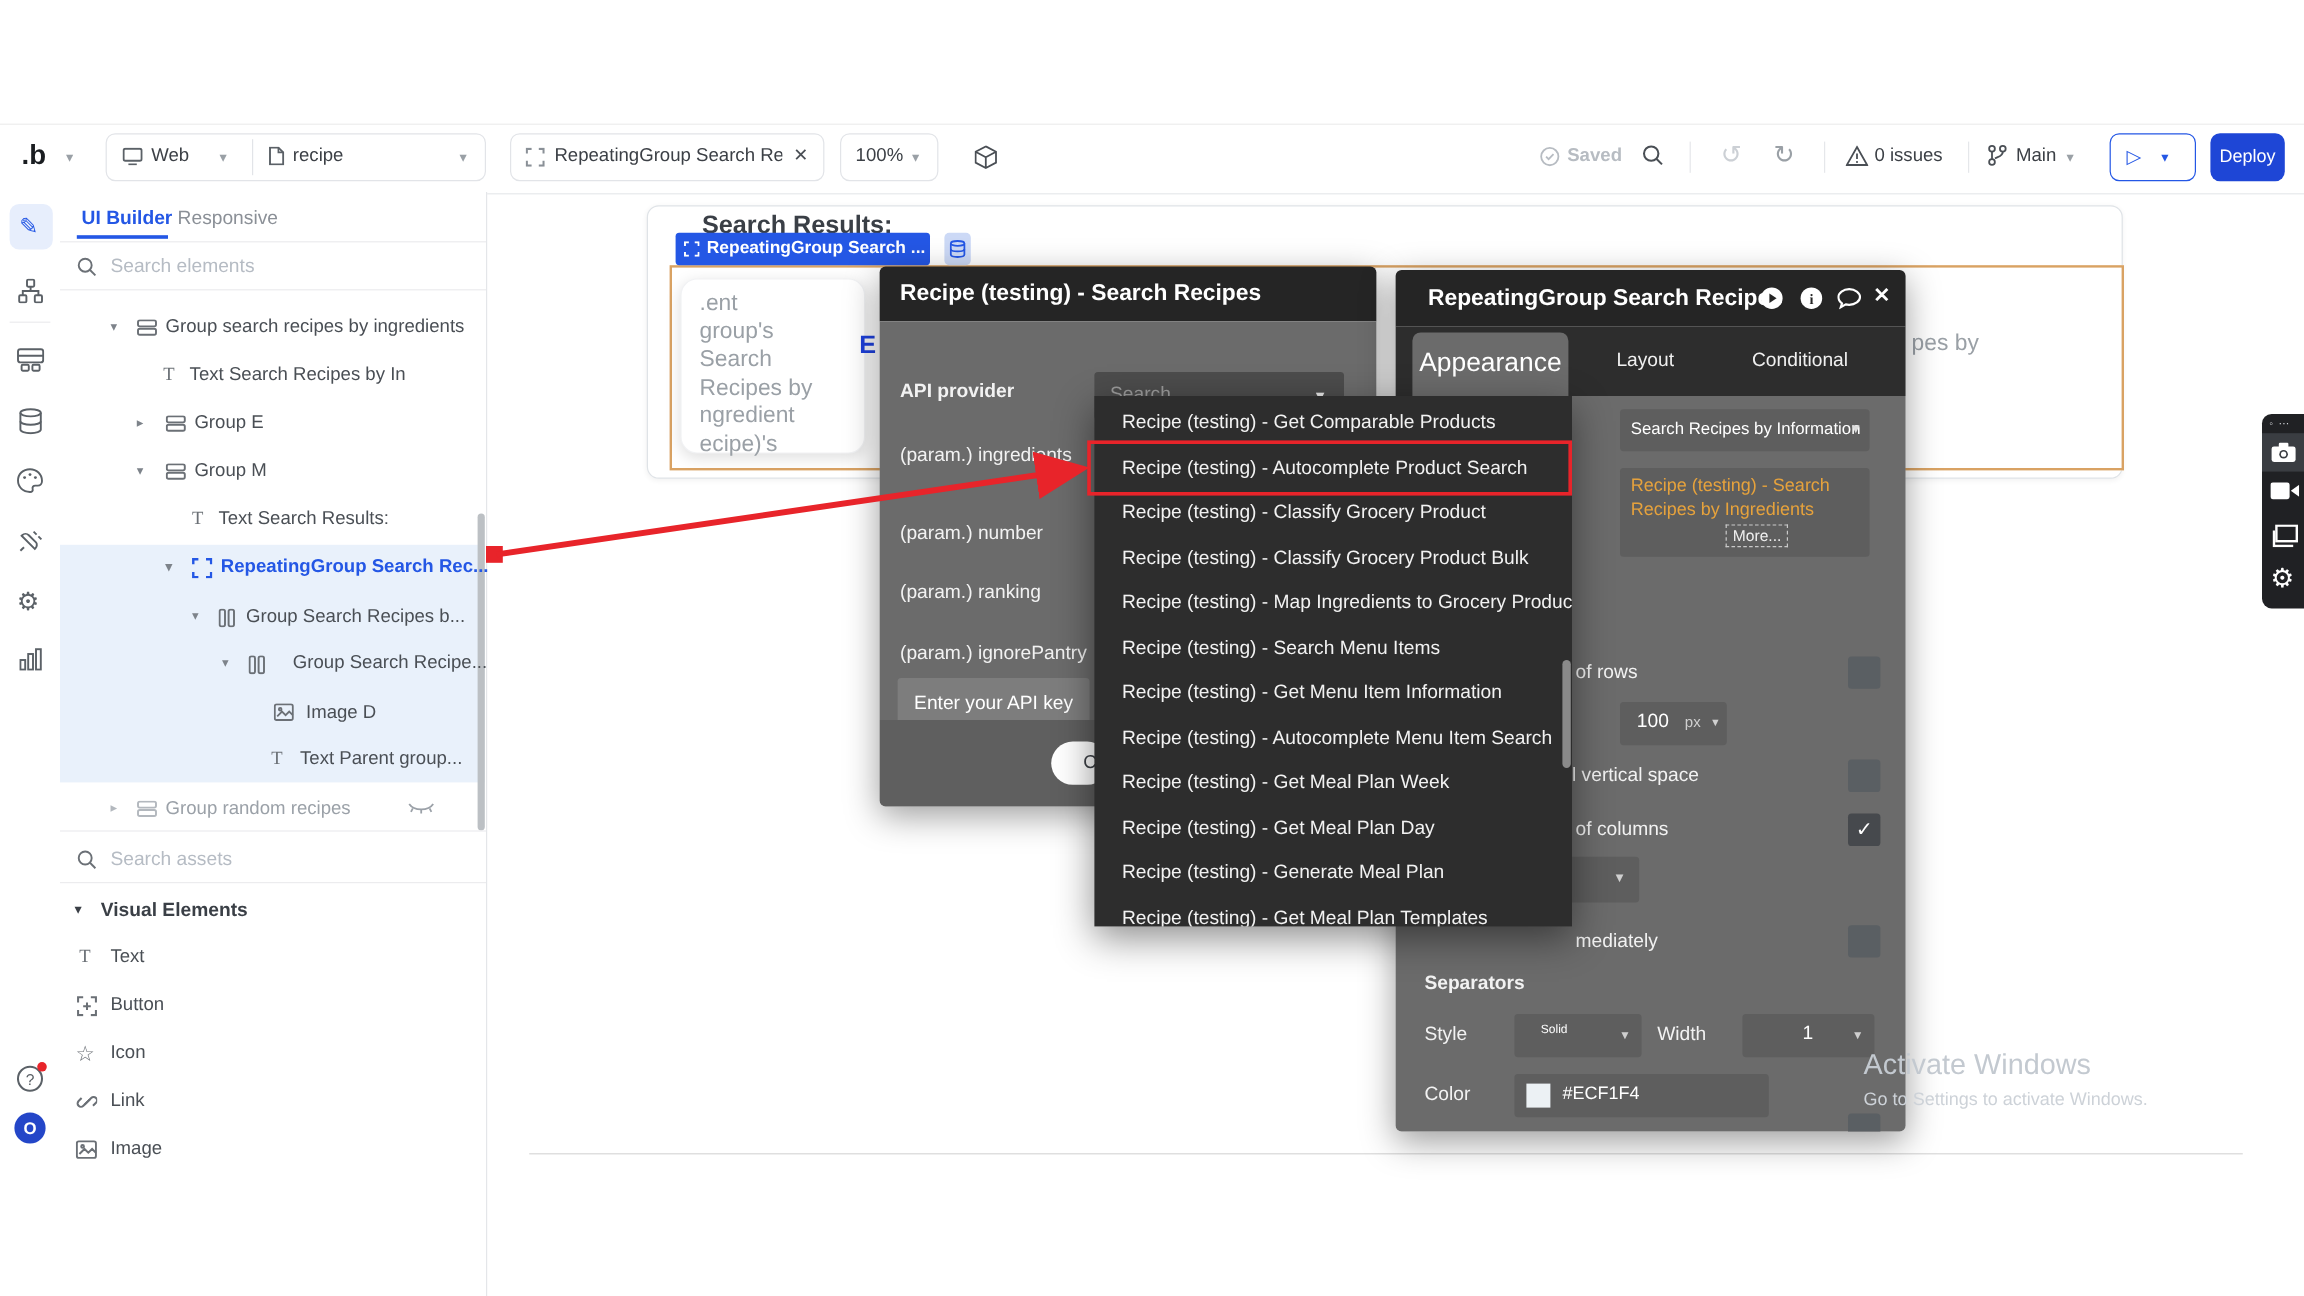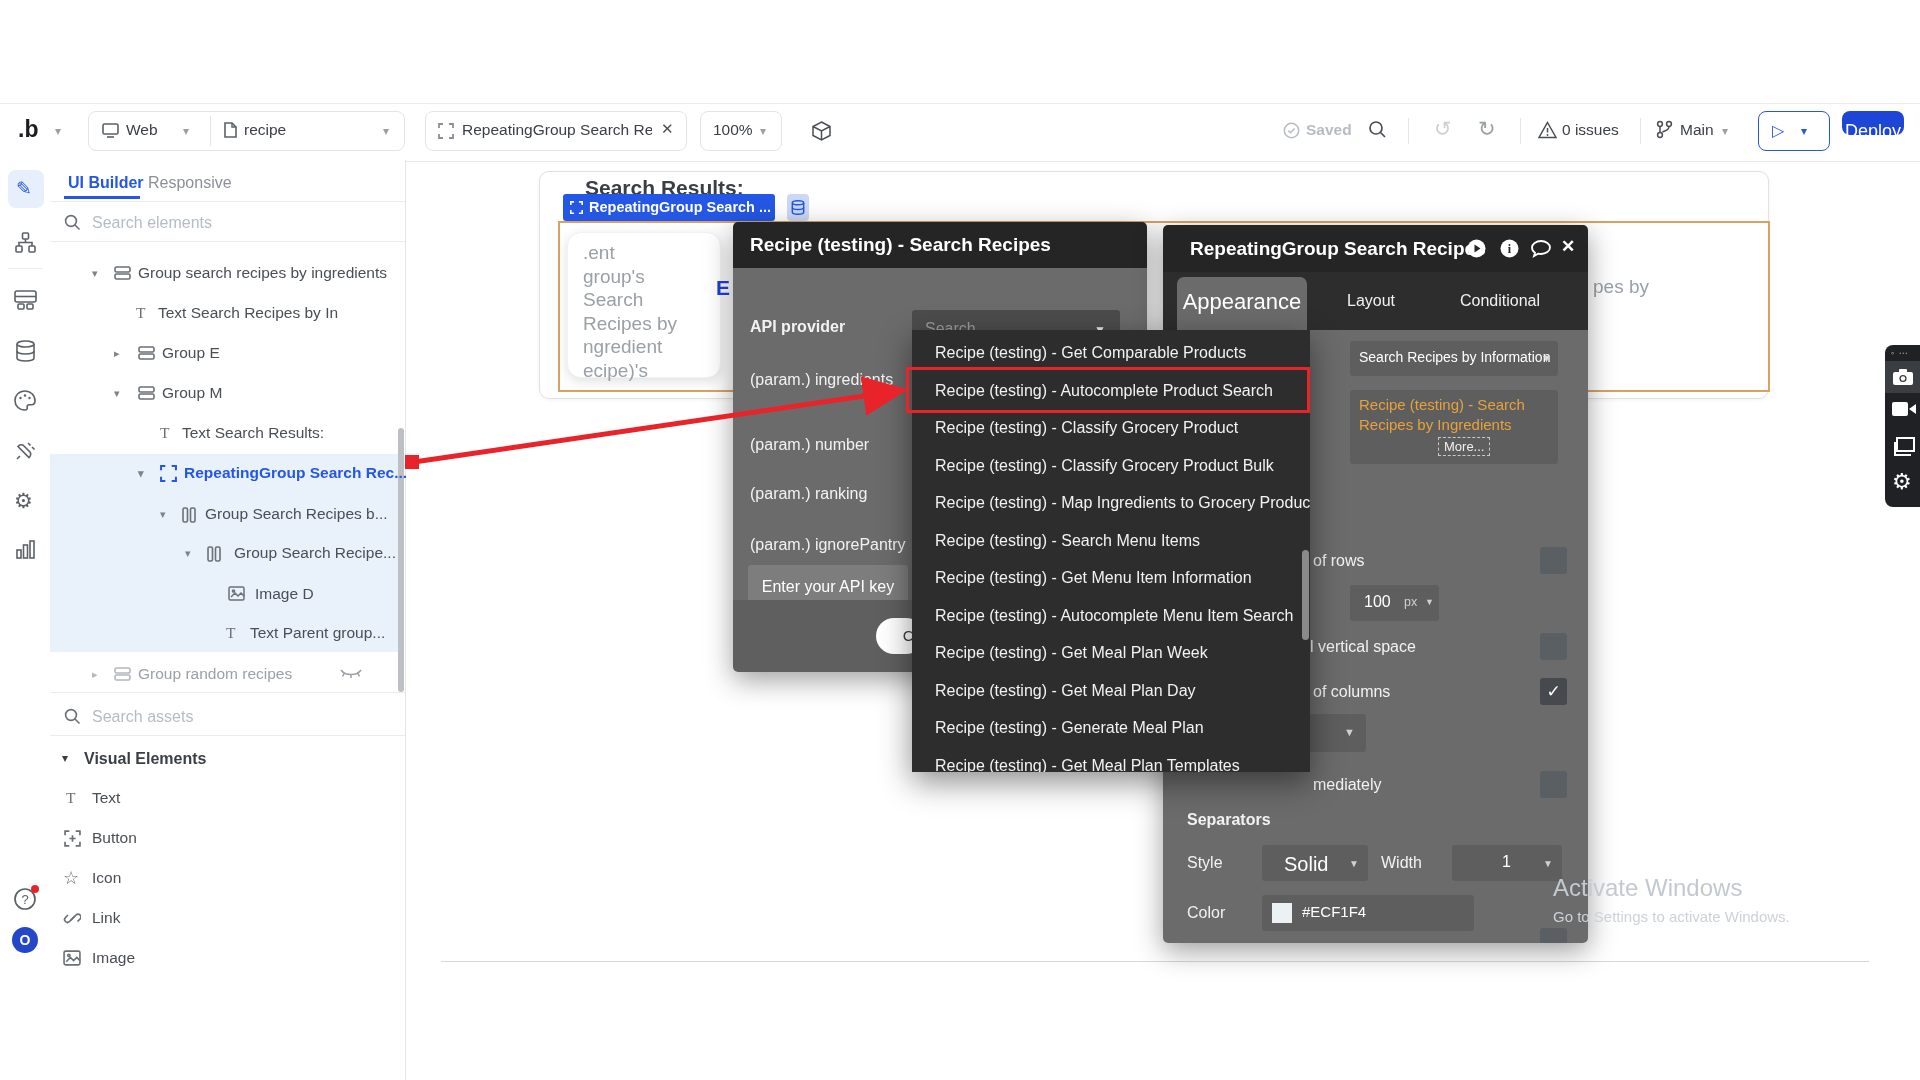--- a/index.html
+++ b/index.html
@@ -126,21 +126,21 @@
         <path d="M4 6.5 V12.5 M13 6.5 c0 4 -4 4 -6.5 5.5" fill="none" stroke="#4a4f55" stroke-width="1.5"></path>
       </svg>
     </span>
   <div class="abs tbtxt" style="left:1680px;top:121px;">Main</div>
   <div class="abs chev" style="left:1722px;top:124px;">▾</div>
 
   <div class="abs" style="left:1758px;top:111px;width:72px;height:40px;border:1.6px solid #2457e5;border-radius:8px;box-sizing:border-box;">
     <span style="position:absolute;left:13px;top:9px;color:#2457e5;font-size:16px;">▷</span>
     <span style="position:absolute;left:42px;top:12px;color:#2457e5;font-size:12px;">▾</span>
   </div>
-  <div class="abs blue-btn" style="left:1842px;top:111px;width:62px;height:24px;line-height:40px;font-size:18px;">Deploy</div>
+  <div class="abs blue-btn" style="left:1842px;top:111px;width:62px;height:40px;line-height:40px;font-size:15px;">Deploy</div>
 
   <div class="abs strip"></div>
   <div class="abs" style="left:8px;top:170px;width:36px;height:38px;background:#e7eefc;border-radius:8px;">
     <span style="position:absolute;left:8px;top:7px;color:#2457e5;font-size:19px;">✎</span>
   </div>
   <span class="abs ic" style="left:15px;top:232px;">
       <svg width="21" height="21" viewBox="0 0 21 21">
         <g fill="none" stroke="#5b6167" stroke-width="1.6">
           <rect x="7.5" y="1" width="6" height="6" rx="1"></rect>
           <rect x="1" y="14" width="6" height="6" rx="1"></rect>
@@ -297,21 +297,21 @@
   <div class="abs trow" style="left:50px;top:533px;width:354px;">
     <span class="caret" style="position:absolute;left:135px;">▾</span>
     <span class="ic" style="position:absolute;left:157px;top:13px;">
         <svg width="14" height="16" viewBox="0 0 14 16">
           <g fill="none" stroke="#6b7076" stroke-width="1.6">
             <rect x="1" y="1" width="4.5" height="14" rx="1.5"></rect>
             <rect x="8.5" y="1" width="4.5" height="14" rx="1.5"></rect>
           </g>
         </svg>
       </span>
-    <span style="position:absolute;left:184px;">Group Search Recipe...</span>
+    <span style="position:absolute;left:194px;">Group Search Recipe...</span>
   </div>
   <div class="abs trow" style="left:50px;top:574px;width:354px;">
     <span class="ic" style="position:absolute;left:178px;top:12px;">
         <svg width="17" height="15" viewBox="0 0 17 15">
           <g fill="none" stroke="#6b7076" stroke-width="1.5">
             <rect x="1" y="1" width="15" height="13" rx="1.5"></rect>
             <path d="M3 11 l4-4 3 3 3-3 3 3"></path>
             <circle cx="5.5" cy="5" r="1.1"></circle>
           </g>
         </svg>
@@ -514,21 +514,21 @@
       <div class="dlabel" style="position:absolute;left:150px;top:353px;">of columns</div>
       <div class="cbox on" style="position:absolute;left:377px;top:348px;">✓</div>
       <div class="dbox" style="position:absolute;left:137px;top:384px;width:66px;height:38px;">
         <span style="position:absolute;right:11px;top:12px;color:#cfcfcf;font-size:11px;">▼</span>
       </div>
       <div class="dlabel" style="position:absolute;left:150px;top:446px;">mediately</div>
       <div class="cbox" style="position:absolute;left:377px;top:441px;"></div>
       <div class="dlabel" style="position:absolute;left:24px;top:481px;font-weight:bold;">Separators</div>
       <div class="dlabel" style="position:absolute;left:24px;top:524px;">Style</div>
       <div class="dbox" style="position:absolute;left:99px;top:515px;width:106px;height:36px;">
-        <span style="position:absolute;left:22px;top:8px;font-size:20px;">Solid</span>
+        <span style="position:absolute;left:22px;top:8px;font-size:10px;">Solid</span>
         <span style="position:absolute;right:9px;top:13px;color:#cfcfcf;font-size:10px;">▼</span>
       </div>
       <div class="dlabel" style="position:absolute;left:218px;top:524px;">Width</div>
       <div class="dbox" style="position:absolute;left:289px;top:515px;width:110px;height:36px;">
         <span style="position:absolute;left:50px;top:8px;font-size:16px;">1</span>
         <span style="position:absolute;right:9px;top:13px;color:#cfcfcf;font-size:10px;">▼</span>
       </div>
       <div class="dlabel" style="position:absolute;left:24px;top:574px;">Color</div>
       <div class="dbox" style="position:absolute;left:99px;top:565px;width:212px;height:36px;">
         <span style="position:absolute;left:10px;top:8px;width:20px;height:20px;background:#ECF1F4;display:inline-block;"></span>

